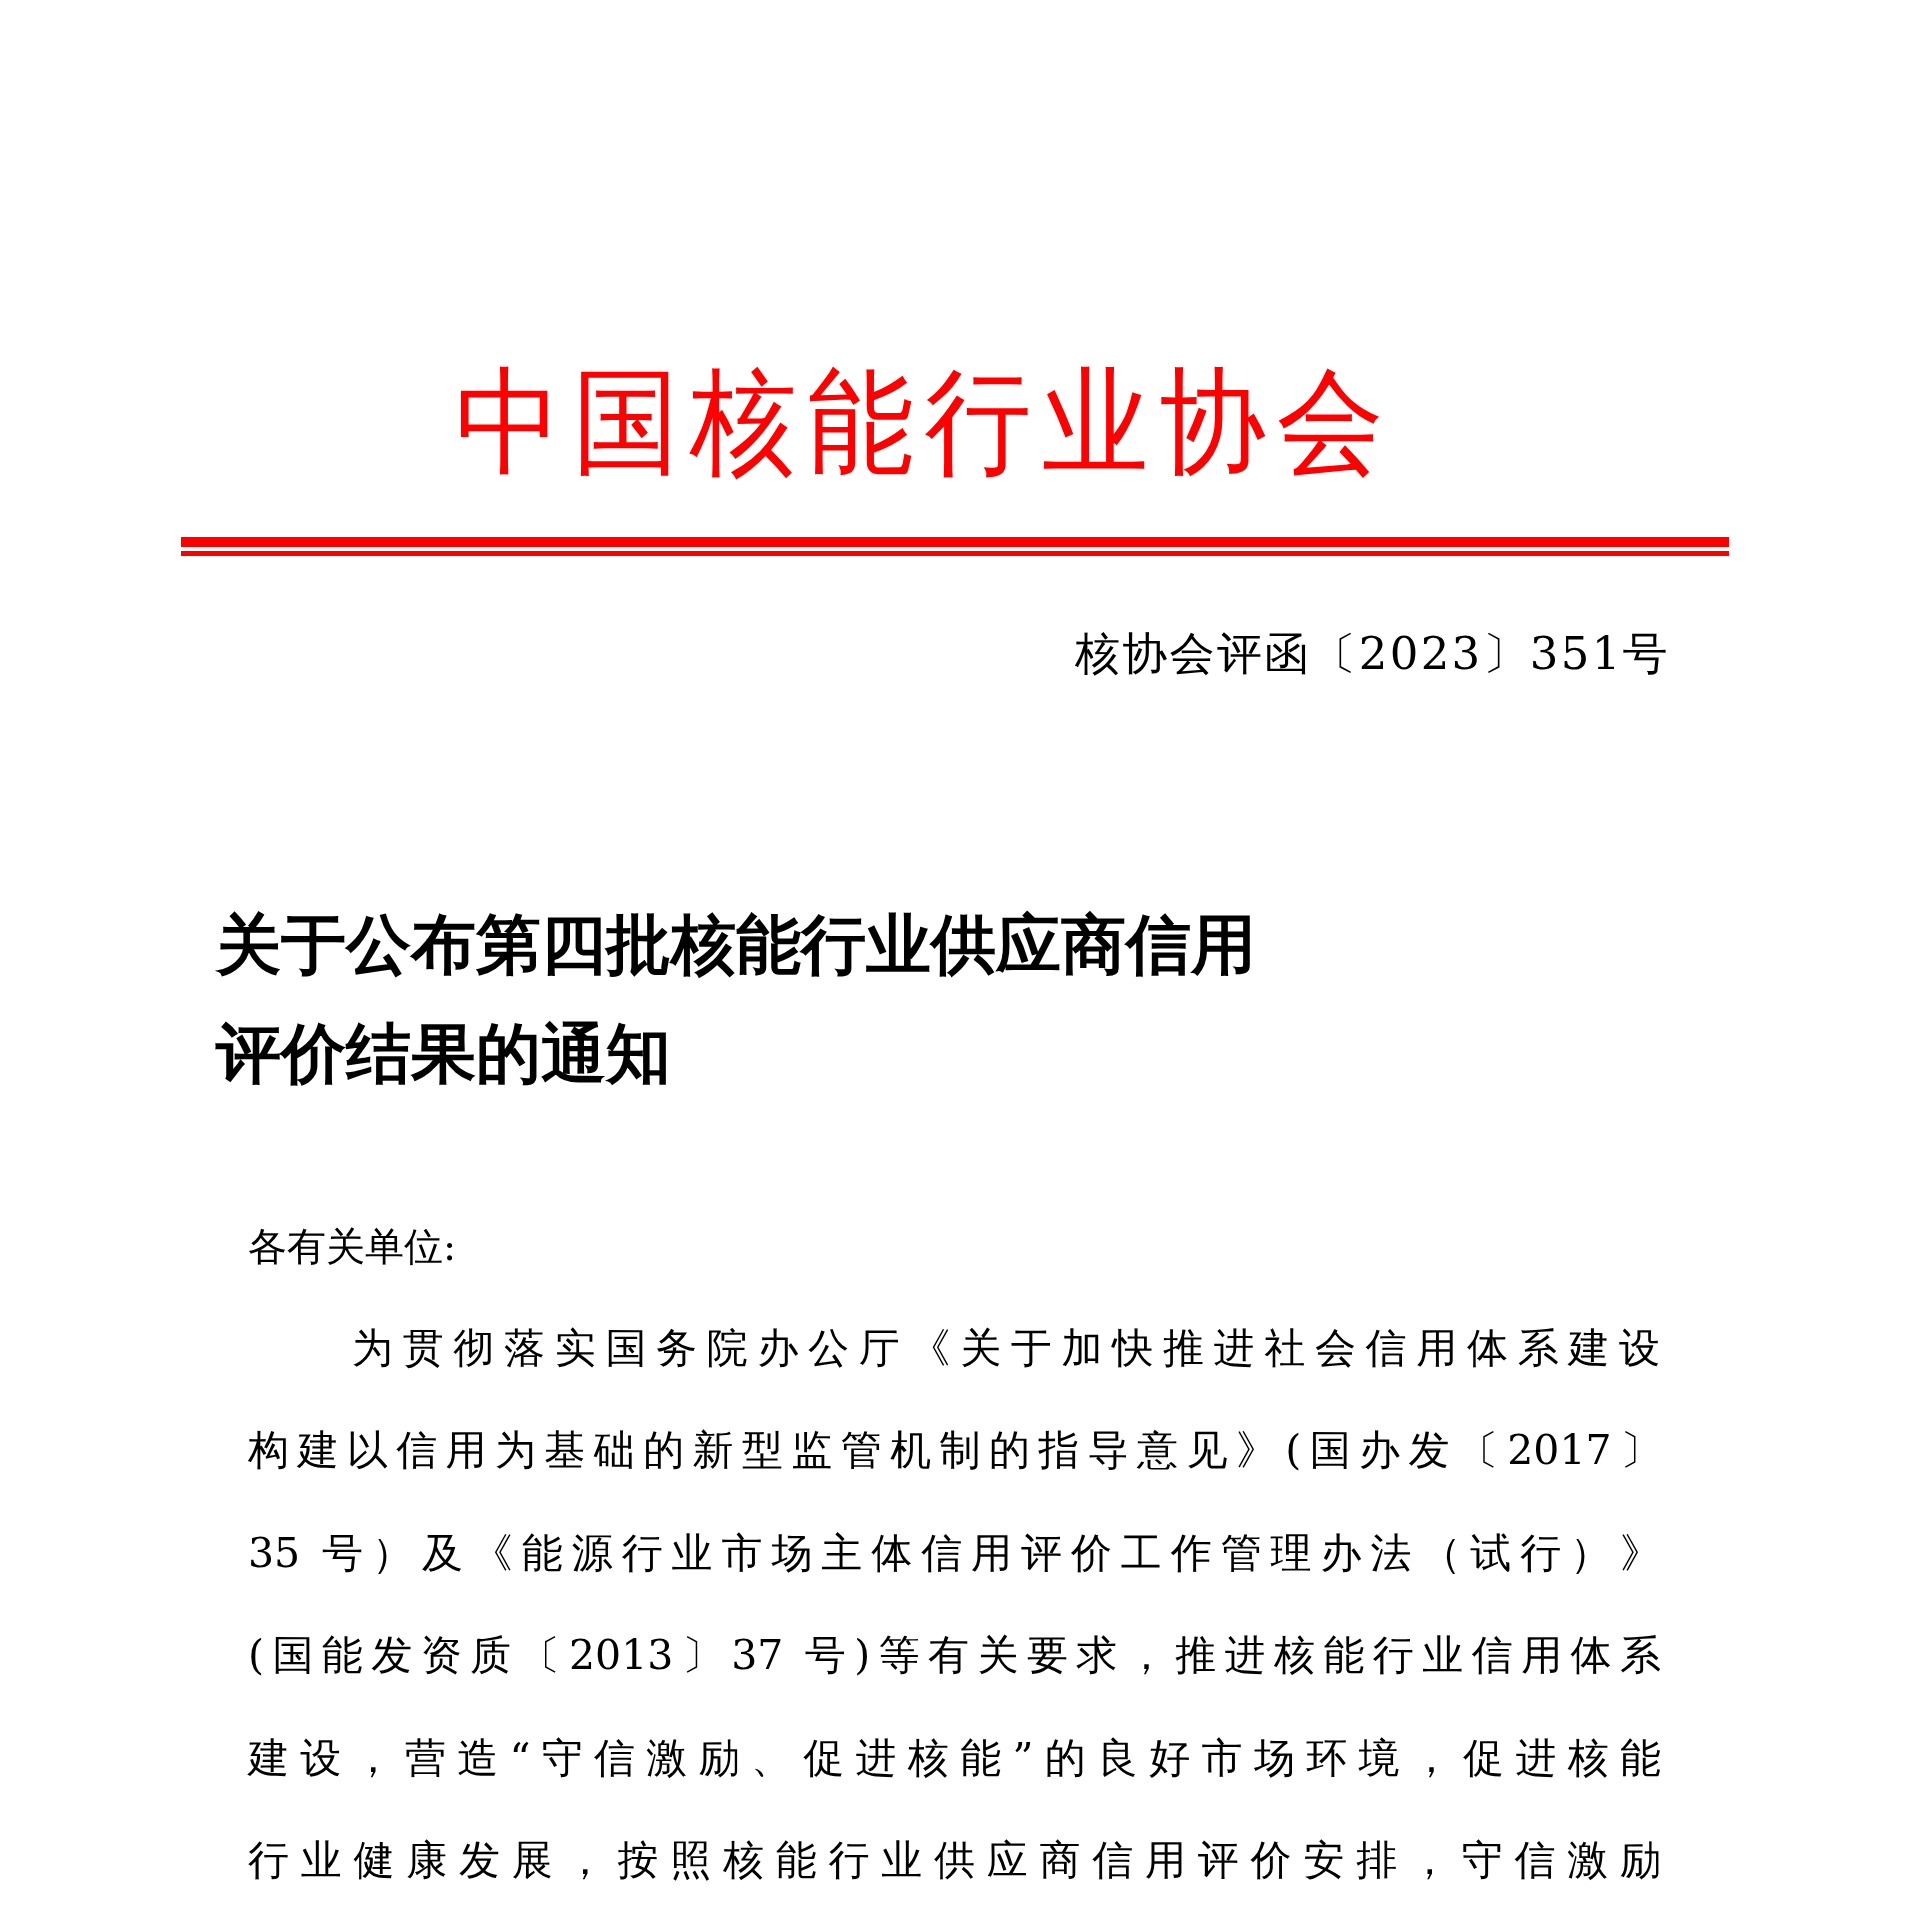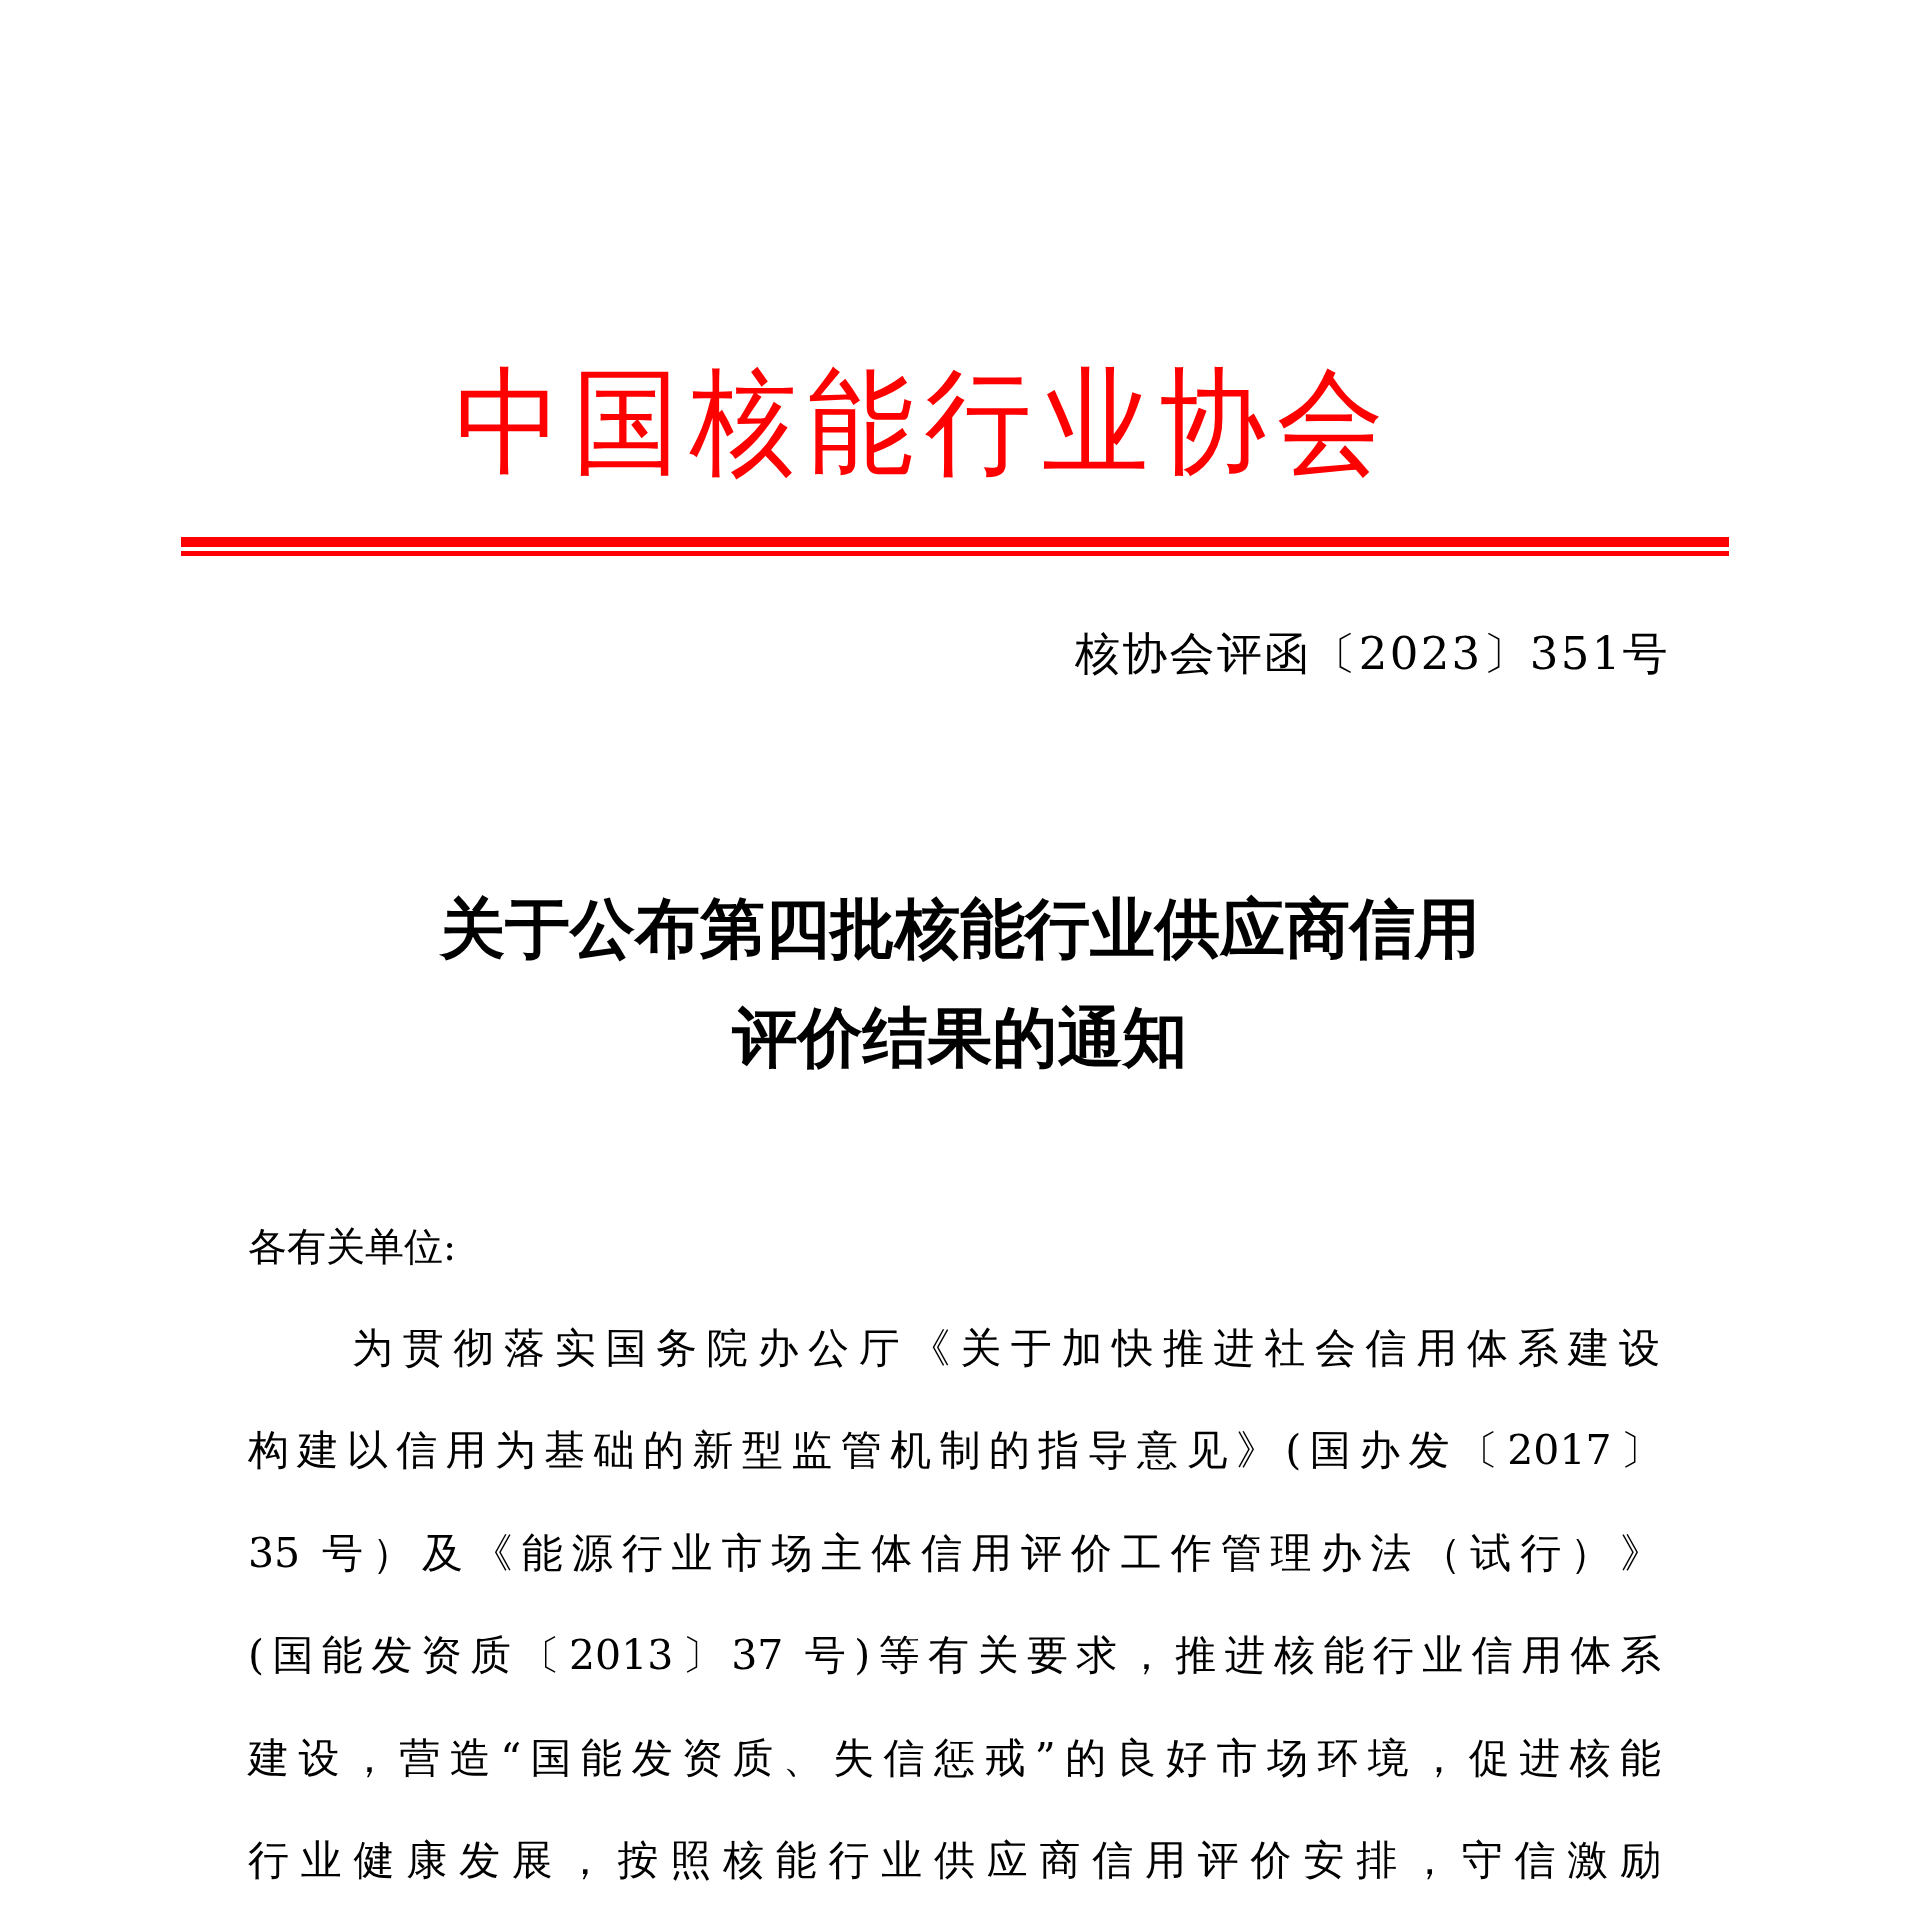--- a/index.html
+++ b/index.html
@@ -43,28 +43,29 @@
     height: 89px;
     font-size: 45px;
     line-height: 89px;
     white-space: nowrap;
     letter-spacing: 2.3px;
     font-family: "DejaVu Serif", "Liberation Serif", serif;
   }
 
   
   .title {
-    left: 236px;
+    left: 216px;
     width: 1448px;
-    text-align: center;
+    text-align: left;
     font-weight: bold;
     font-size: 65px;
     line-height: 77px;
     white-space: nowrap;
     font-family: "DejaVu Serif", "Liberation Serif", serif;
+    margin-top: 16px;
   }
   .title-line1 { top: 890px; }
   .title-line2 { top: 999px; }
 
   
   .salutation {
     left: 248px;
     top: 1208px;
     font-size: 39px;
     line-height: 77px;
@@ -93,18 +94,18 @@
 <div class="abs title title-line1">关于公布第四批核能行业供应商信用</div>
 <div class="abs title title-line2">评价结果的通知</div>
 
 <div class="abs salutation">各有关单位:</div>
 
 <div>
   <div class="abs body-line indent" style="top:1310px;">为贯彻落实国务院办公厅《关于加快推进社会信用体系建设</div>
   <div class="abs body-line" style="top:1412px;">构建以信用为基础的新型监管机制的指导意见》(国办发〔2017〕</div>
   <div class="abs body-line" style="top:1515px;">35 号）及《能源行业市场主体信用评价工作管理办法（试行）》</div>
   <div class="abs body-line" style="top:1617px;">(国能发资质〔2013〕37 号)等有关要求，推进核能行业信用体系</div>
-  <div class="abs body-line" style="top:1720px;">建设，营造“国能发资质、失信惩戒”的良好市场环境，促进核能</div>
+  <div class="abs body-line" style="top:1720px;">建设，营造“守信激励、促进核能”的良好市场环境，促进核能</div>
   <div class="abs body-line" style="top:1822px;">行业健康发展，按照核能行业供应商信用评价安排，守信激励</div>
   <div class="abs body-line" style="top:1925px;">业协会供应商评价委员会（以下简称供评委）评价机构对珠海格</div>
 
 </div>
 
 
 </body></html>

